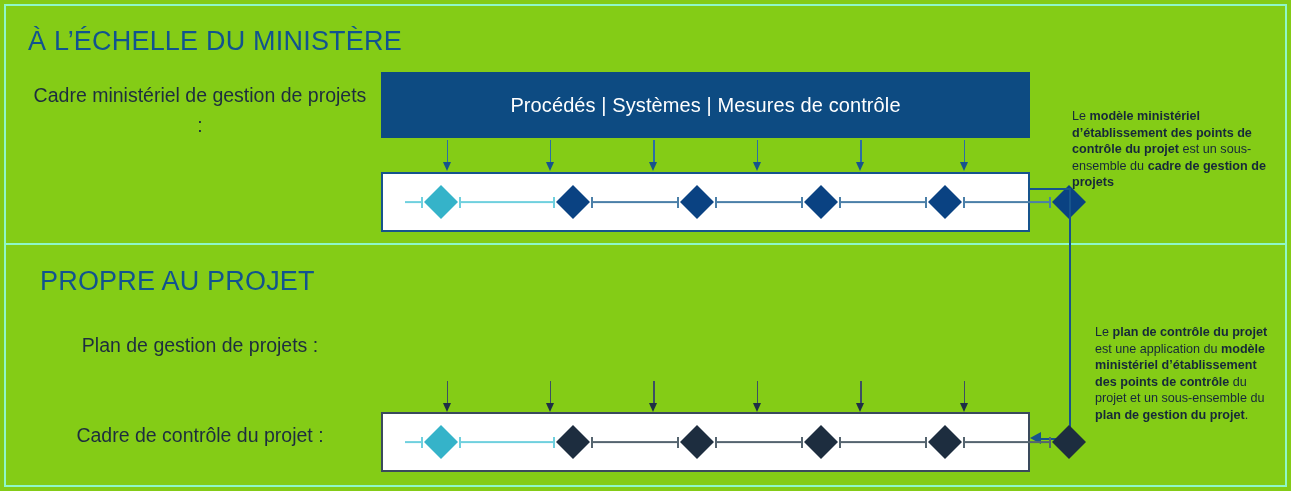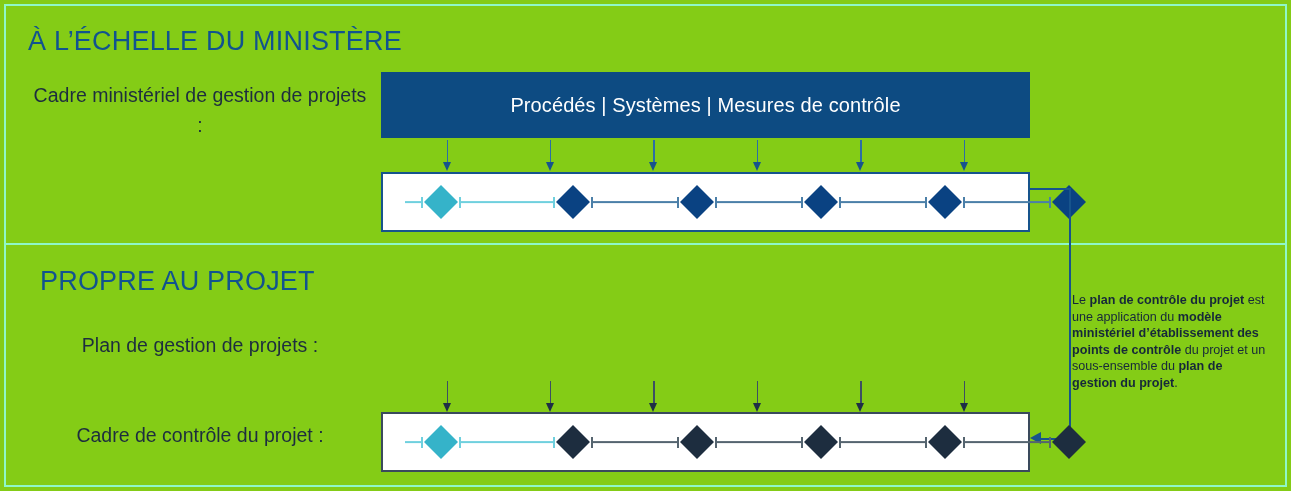--- a/index.html
+++ b/index.html
@@ -108,21 +108,21 @@
   .c-grey .line, .c-grey .cap { background:#55646f; }
 
   
   .note {
     position:absolute; width:196px;
     font-size:12.6px; line-height:16.6px;
     color:#16283a; font-weight:400;
   }
   .note b { font-weight:700; }
   #note-top    { left:1072px; top:108px; }
-  #note-bottom { left:1072px; top:292px; }
+  #note-bottom { left:1072px; top:324px;padding-left:23px; }
 
   
   .elbow { position:absolute; left:1030px; top:188px;
            width:46px; height:254px; }
   .elbow .seg { position:absolute; background:#17548c; }
   .e-h-top   { left:0;  top:0;   width:41px;  height:2px; }
   .e-v       { left:39px; top:0; width:2px;   height:252px; }
   .e-h-bot   { left:10px; top:250px; width:31px; height:2px; }
   .e-head {
     position:absolute; left:0; top:244px;
@@ -210,20 +210,21 @@
         <div class="dia d-blue" style="width: 24px; height: 24px; margin-left: 6px; margin-right: 6px;"></div>
         <div class="conn c-blue" style="width: 88px;">
           <div class="line"></div>
           <div class="cap l"></div>
           <div class="cap r"></div>
         </div>
         <div class="dia d-blue" style="width: 24px; height: 24px; margin-left: 6px; margin-right: 6px;"></div>
       </div>
   </div>
 
+  <div class="note" id="note-top"><span>Le </span><b>modèle ministériel d’établissement des points de contrôle du projet</b><span> est un sous-ensemble du </span><b>cadre de gestion de projets</b></div>
 
   <div class="elbow">
     <div class="seg e-h-top"></div>
     <div class="seg e-v"></div>
     <div class="seg e-h-bot"></div>
     <div class="e-head"></div>
   </div>
 
   <div class="sec-title" id="title-bottom">PROPRE AU PROJET</div>
 

